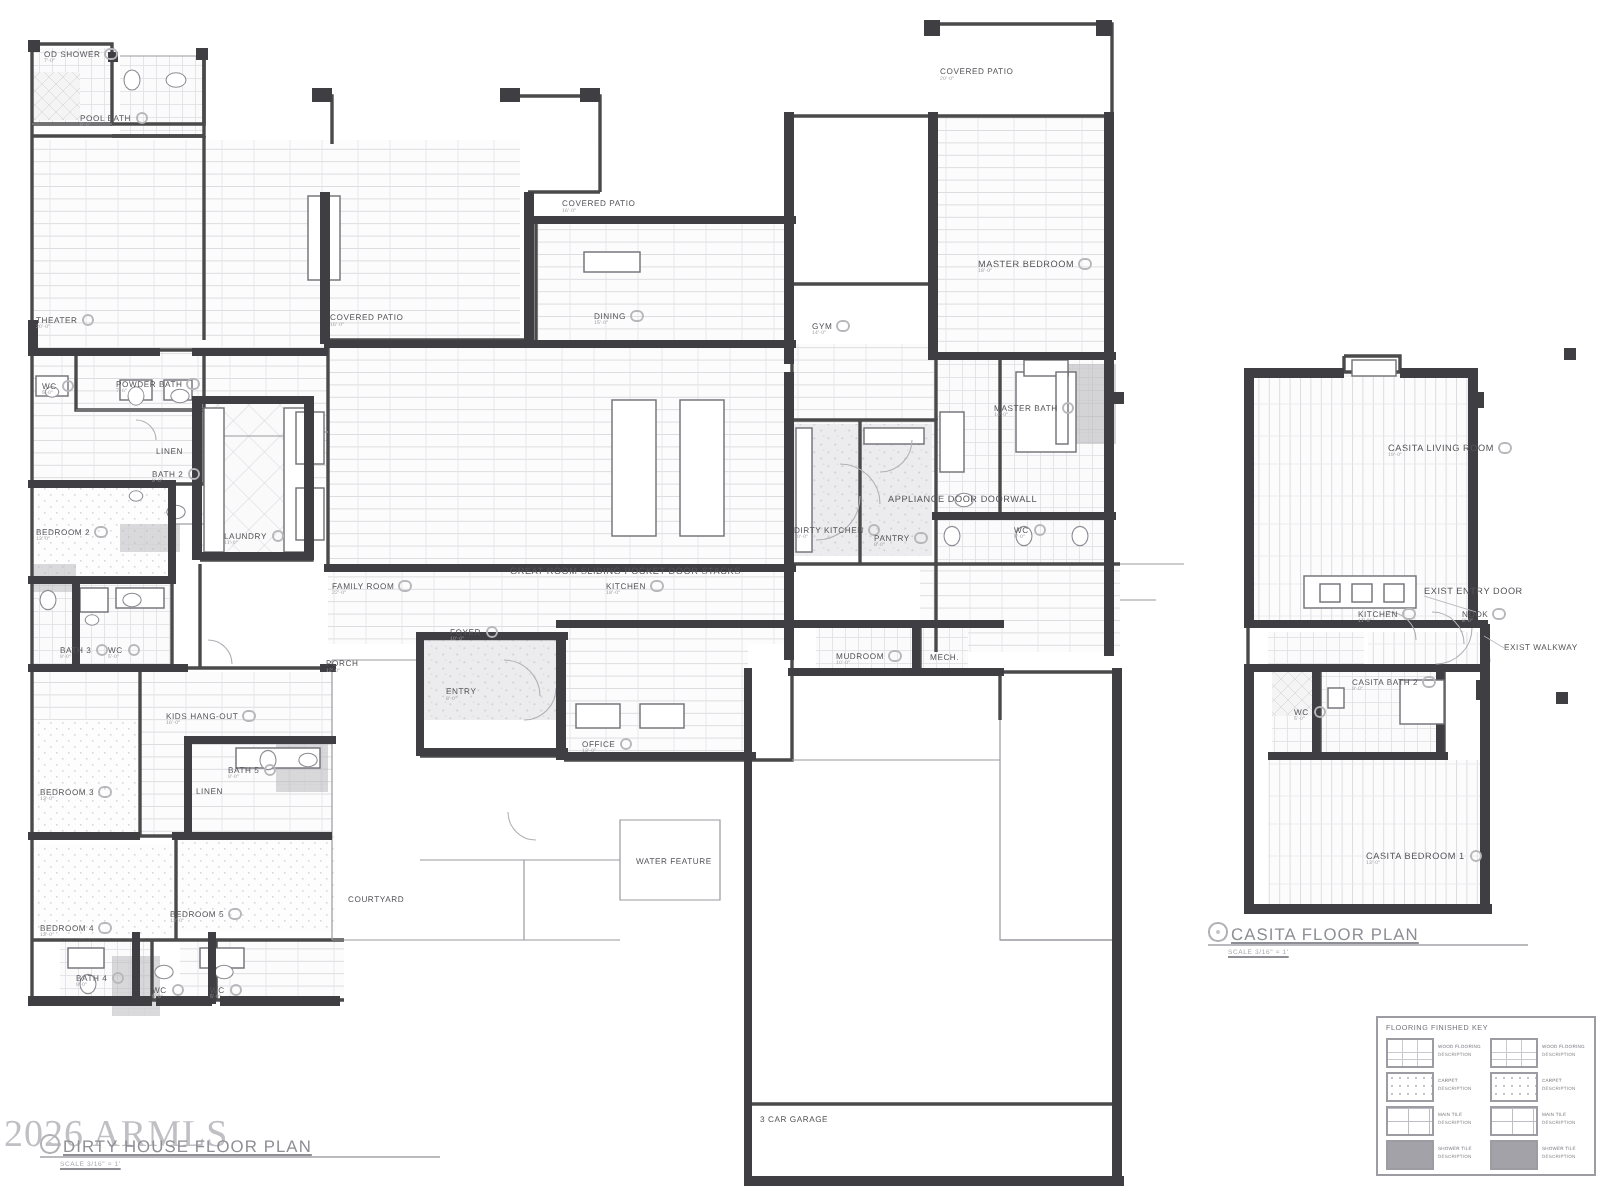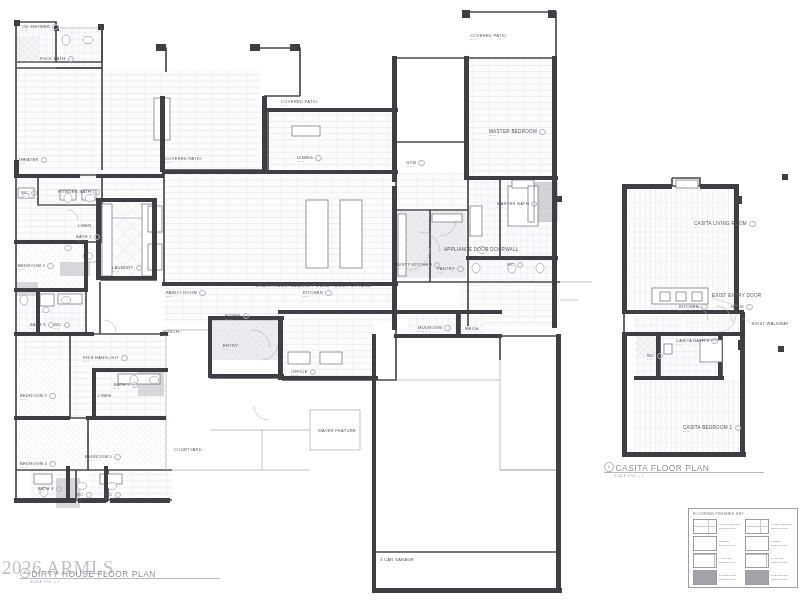--- a/index.html
+++ b/index.html
@@ -29,20 +29,21 @@
   
   .tag{
     display:inline-block;width:4.4px;height:4.4px;border:0.35px solid #b6b6bb;
     border-radius:50%;margin-left:2.2px;vertical-align:middle;
   }
   
   .plantitle{
     position:absolute;
     color:#8e8e95;
     white-space:nowrap;
+    text-decoration:underline;
   }
   .plantitle .t{font-size:8.4px;letter-spacing:.55px;}
   .plantitle .s{font-size:3.3px;letter-spacing:.3px;color:#a9a9b0;display:block;margin-top:-1px;}
   .plantitle .bub{
     display:inline-block;width:7.5px;height:7.5px;border:.5px solid #b0b0b6;border-radius:50%;
     margin-right:2px;vertical-align:middle;position:relative;
   }
   .plantitle .bub::after{
     content:"";position:absolute;left:50%;top:50%;width:2px;height:2px;margin:-1px 0 0 -1px;
     border-radius:50%;background:#c2c2c8;

